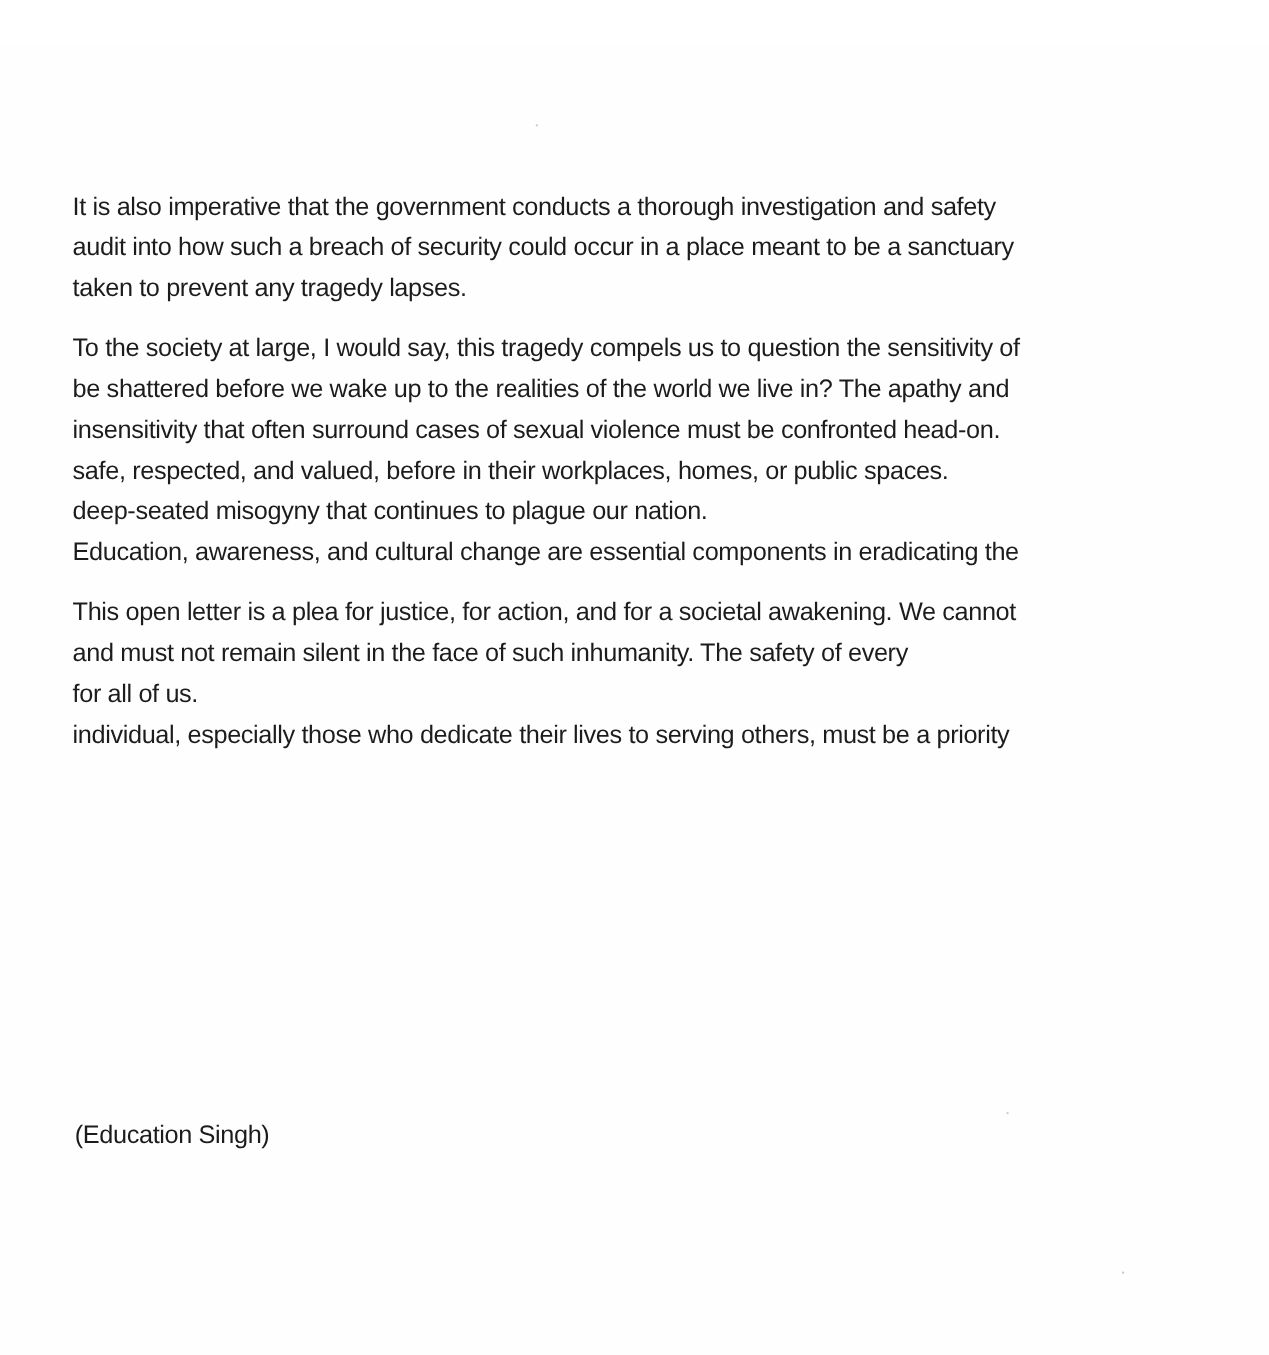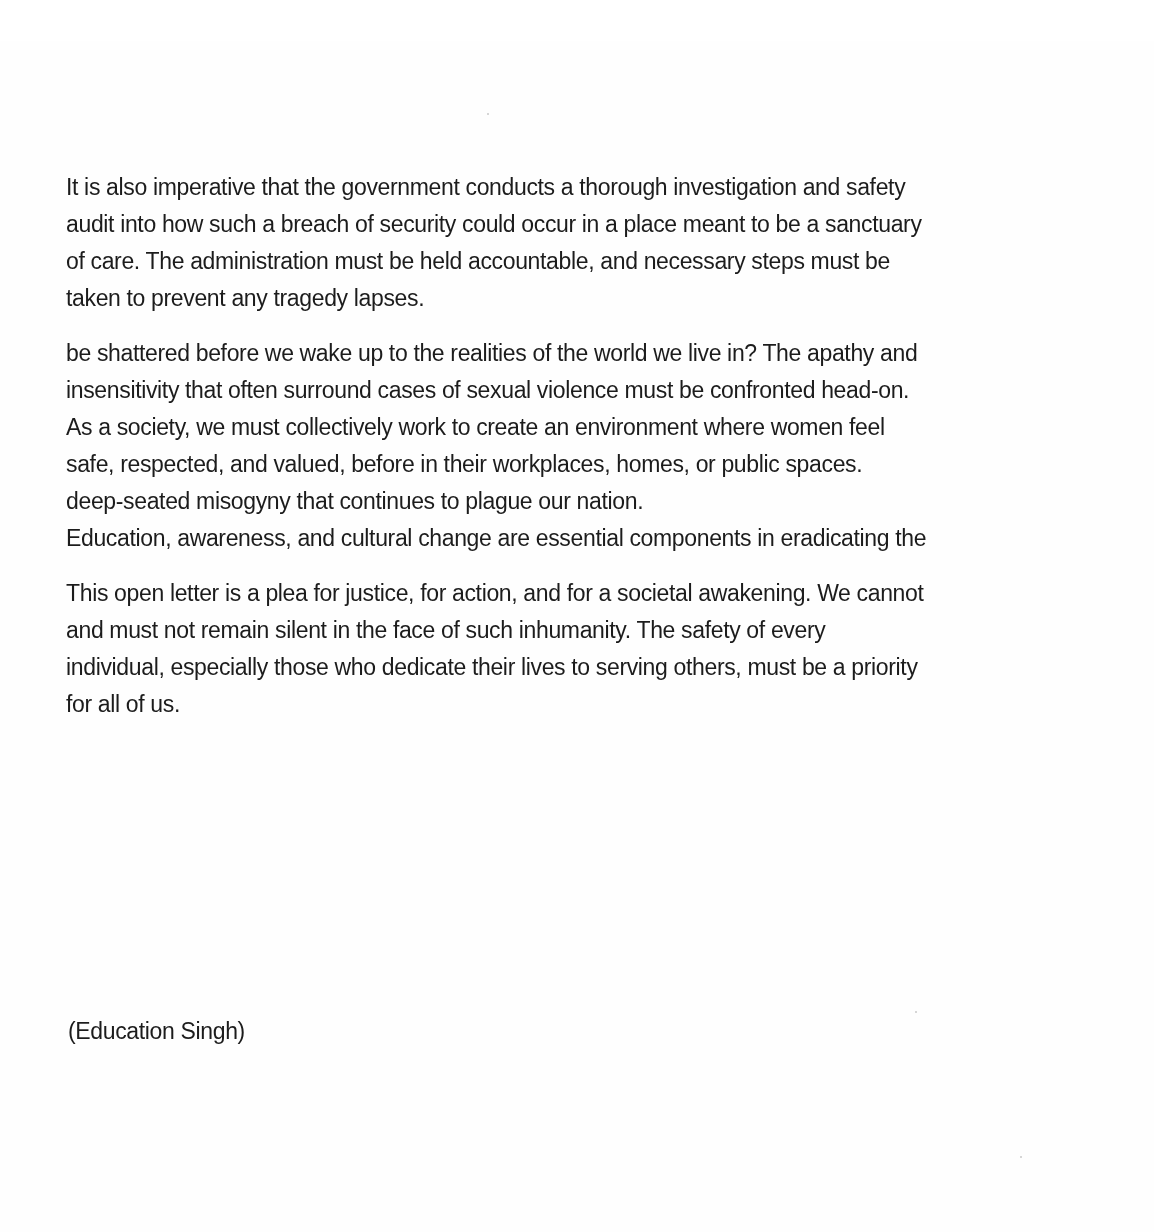--- a/index.html
+++ b/index.html
@@ -57,38 +57,37 @@
 </head>
 <body>
 
 <div class="page">
 
   <div class="letter-body">
 
     <div class="para">
       <span class="line">It is also imperative that the government conducts a thorough investigation and safety</span>
       <span class="line">audit into how such a breach of security could occur in a place meant to be a sanctuary</span>
-      <span class="line">of care. The administration must be held accountable, and necessary steps must be</span>
       <span class="line">taken to prevent any tragedy lapses.</span>
     </div>
 
     <div class="para">
+      <span class="line">To the society at large, I would say, this tragedy compels us to question the sensitivity of</span>
       <span class="line">be shattered before we wake up to the realities of the world we live in? The apathy and</span>
       <span class="line">insensitivity that often surround cases of sexual violence must be confronted head-on.</span>
-      <span class="line">As a society, we must collectively work to create an environment where women feel</span>
       <span class="line">safe, respected, and valued, before in their workplaces, homes, or public spaces.</span>
       <span class="line">deep-seated misogyny that continues to plague our nation.</span>
       <span class="line">Education, awareness, and cultural change are essential components in eradicating the</span>
     </div>
 
     <div class="para">
       <span class="line">This open letter is a plea for justice, for action, and for a societal awakening. We cannot</span>
       <span class="line">and must not remain silent in the face of such inhumanity. The safety of every</span>
+      <span class="line">for all of us.</span>
       <span class="line">individual, especially those who dedicate their lives to serving others, must be a priority</span>
-      <span class="line">for all of us.</span>
     </div>
 
     <div class="para">
     </div>
 
   </div>
 
   <div class="signature">(Education Singh)</div>
 
   <span class="speck" style="left:487px;top:72px;"></span>

